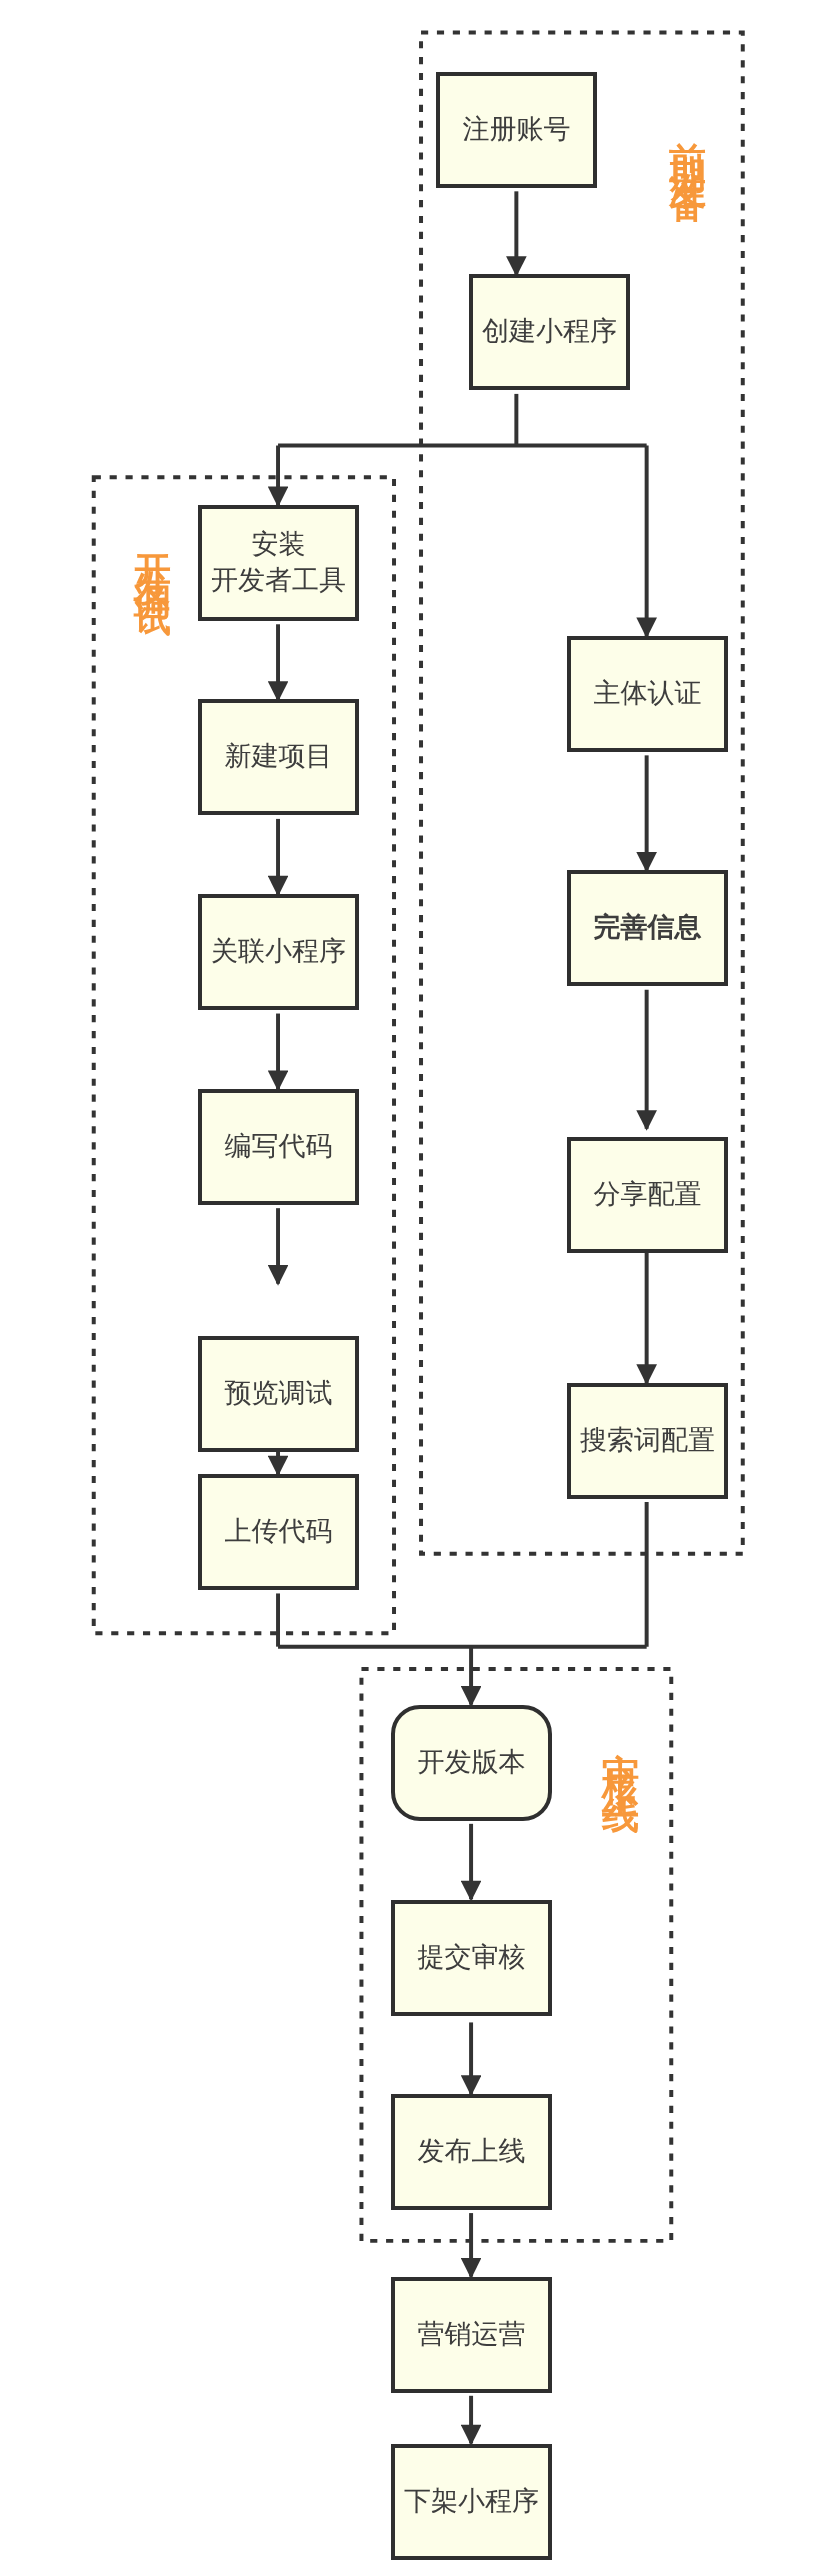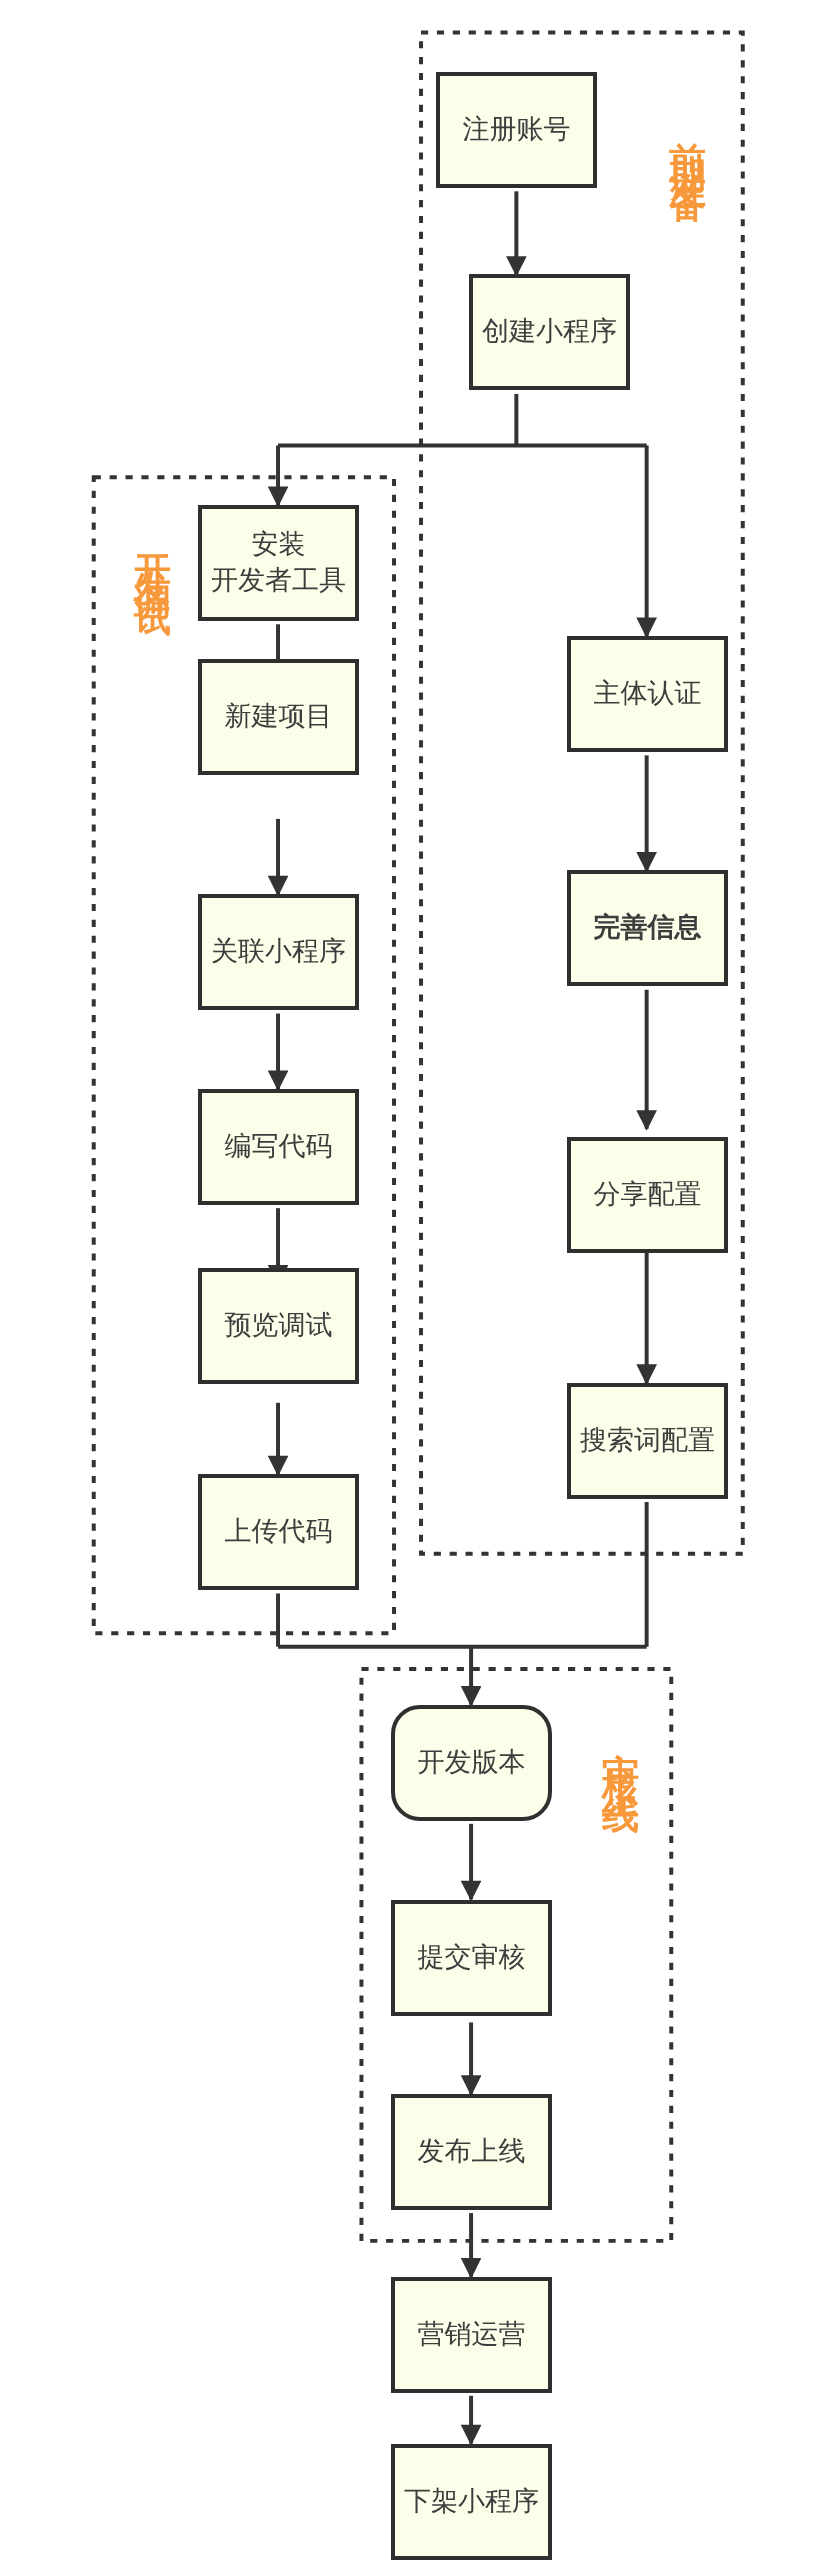--- a/index.html
+++ b/index.html
@@ -109,24 +109,24 @@
   <div class="group-label" style="left:127px; top:526px;">开发调试</div>
   <div class="group-label" style="left:595px; top:1723px;">审核上线</div>
 
   <div class="node" style="left:436px; top:72px;">注册账号</div>
   <div class="node" style="left:436px; top:274px;margin-left:33px;">创建小程序</div>
 
   <div class="node" style="left:198px; top:505px;">
     <span>安装</span>
     <span>开发者工具</span>
   </div>
-  <div class="node" style="left:198px; top:659px;">新建项目</div>
+  <div class="node" style="left:198px; top:699px;">新建项目</div>
   <div class="node" style="left:198px; top:894px;">关联小程序</div>
   <div class="node" style="left:198px; top:1089px;">编写代码</div>
-  <div class="node" style="left:198px; top:1268px;">预览调试</div>
+  <div class="node" style="left:198px; top:1336px;">预览调试</div>
   <div class="node" style="left:198px; top:1474px;">上传代码</div>
 
   <div class="node" style="left:567px; top:636px;">主体认证</div>
   <div class="node" style="left:567px; top:870px;font-weight:bold;">完善信息</div>
   <div class="node" style="left:567px; top:1129px;margin-top:8px;">分享配置</div>
   <div class="node" style="left:567px; top:1383px;">搜索词配置</div>
 
   <div class="node" style="left:391px; top:1705px;border-radius:29px;">开发版本</div>
   <div class="node" style="left:391px; top:1900px;">提交审核</div>
   <div class="node" style="left:391px; top:2094px;">发布上线</div>

